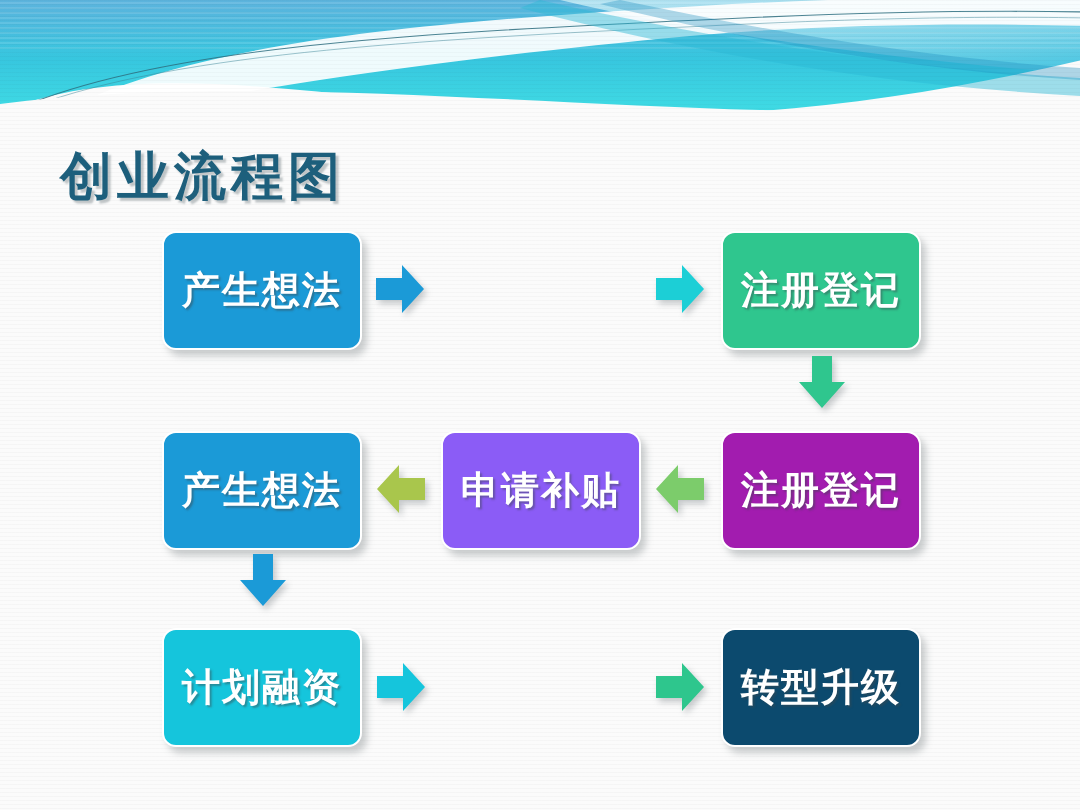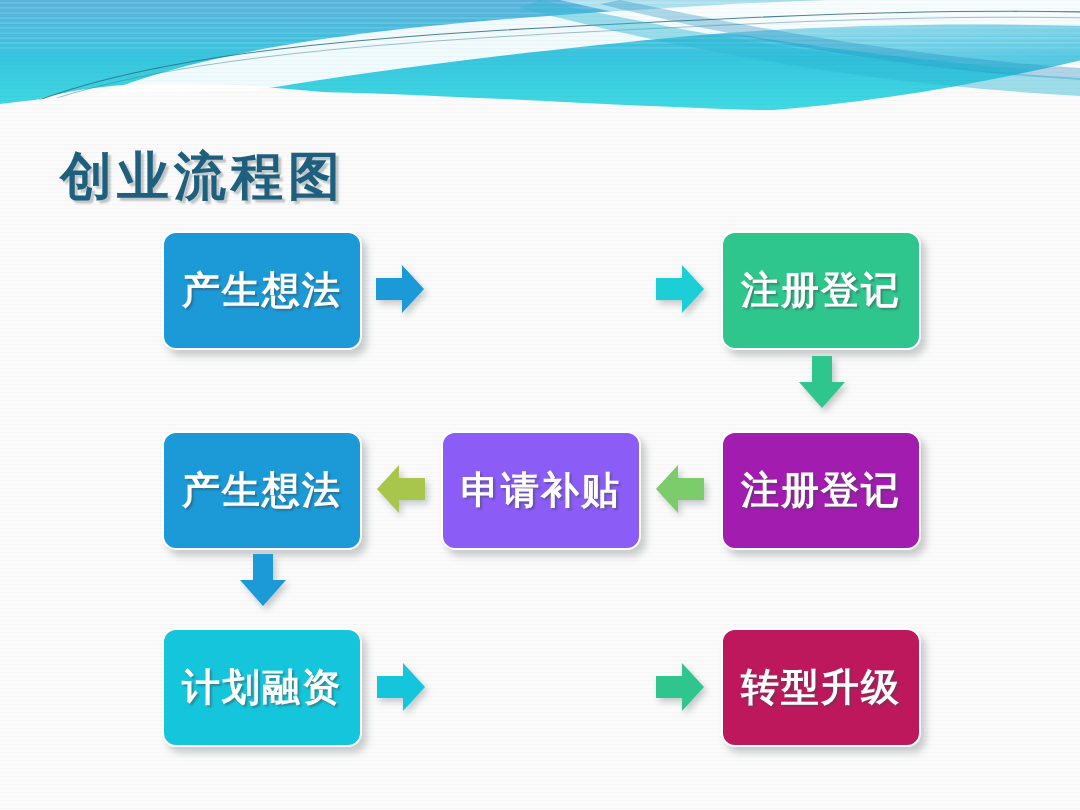--- a/index.html
+++ b/index.html
@@ -99,21 +99,21 @@
   .c3 { left: 721px; width: 200px; }
 
   
   .n-blue      { background: #1b9ad7; }
   .n-cyan      { background: #1ccfd6; }
   .n-green     { background: #2fc68e; }
   .n-lightgrn  { background: #a21caf; }
   .n-olive     { background: #8b5cf6; }
   .n-cyan2     { background: #15c5dc; }
   .n-green2    { background: #2ec68d; }
-  .n-grass     { background: #be185d; }
+  .n-grass     { background: #0c4a6e; }
 
   
   .arrow {
     position: absolute;
     filter: drop-shadow(3px 4px 3px rgba(120,128,132,0.40));
   }
   .arrow svg { display:block; }
 
   
   .a-r1-1 { left: 376px; top: 262px; width: 48px; height: 54px; }

